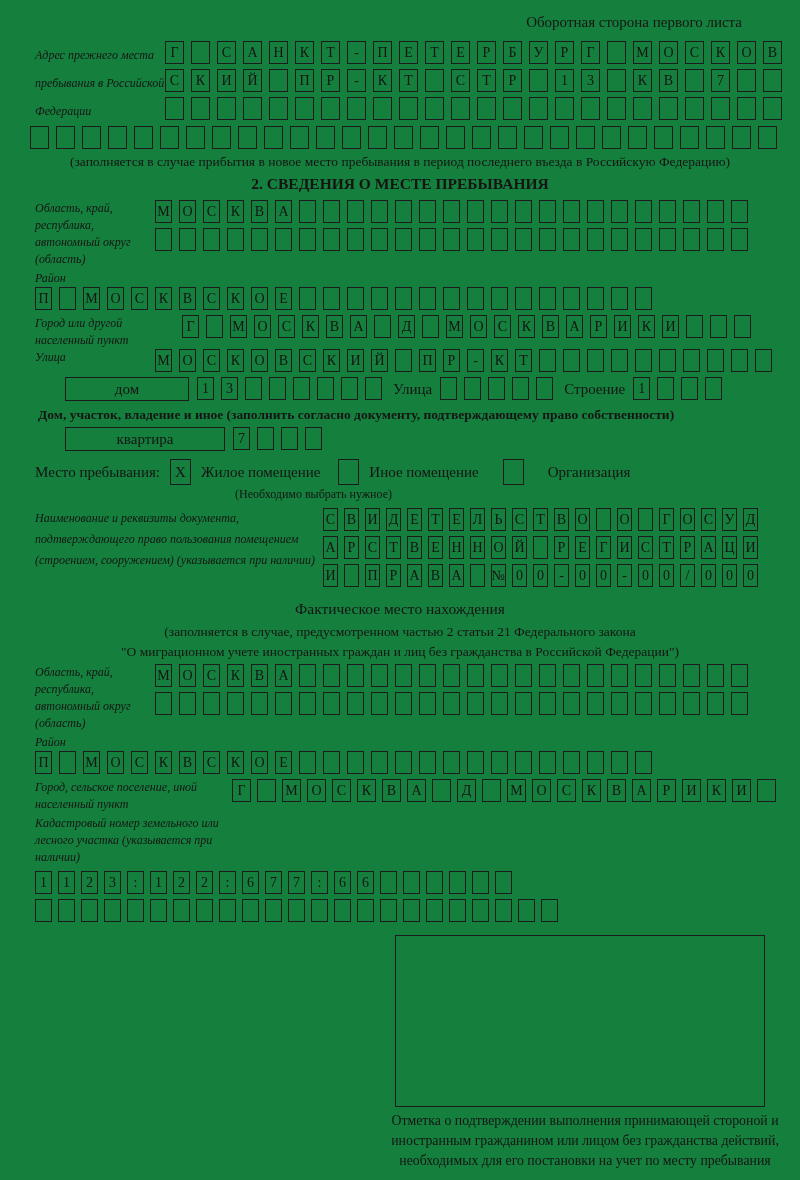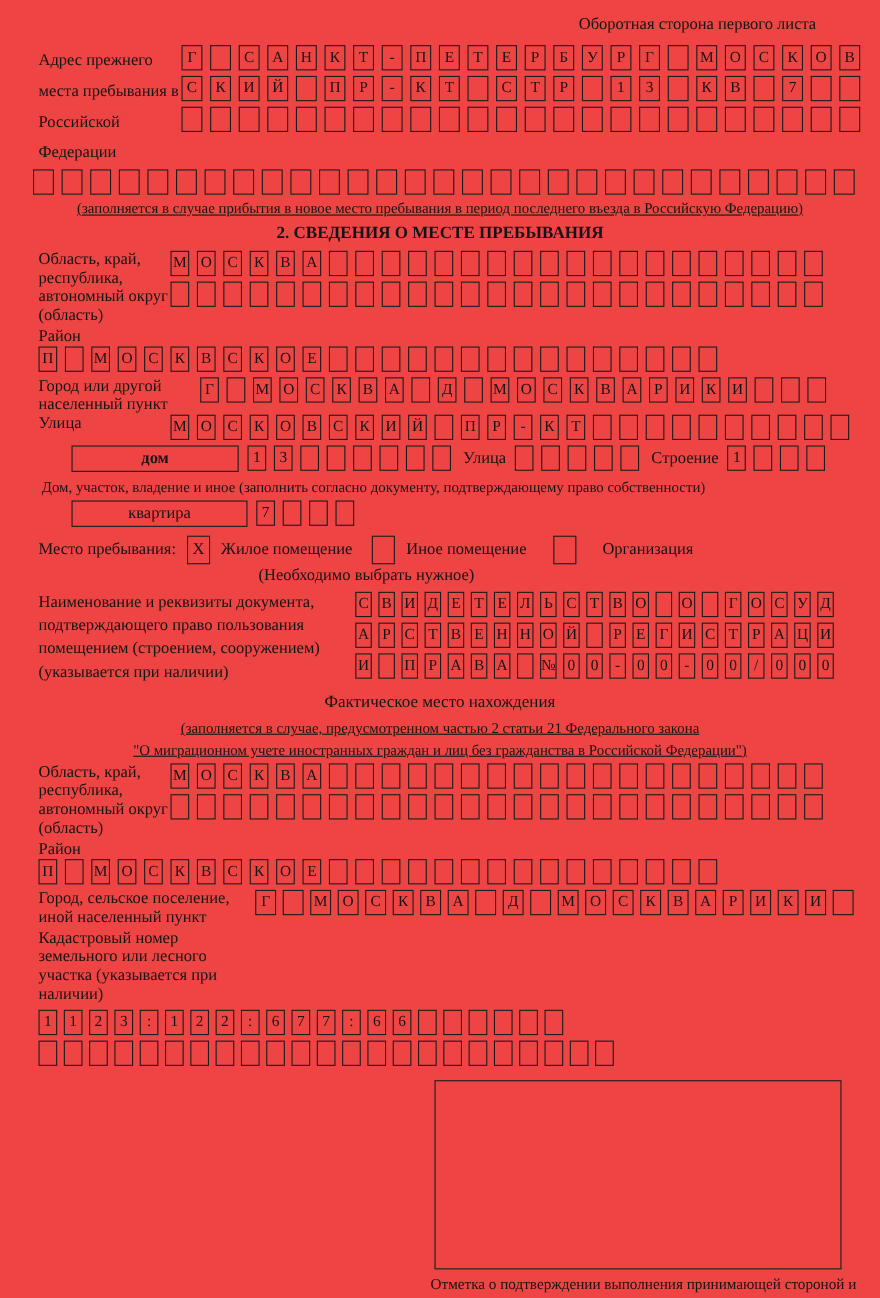--- a/index.html
+++ b/index.html
@@ -1,63 +1,63 @@
 <!DOCTYPE html>
 <html><head>
 <meta charset="utf-8">
 <style>
   * { box-sizing: border-box; margin: 0; padding: 0; }
   html, body { background: #ffffff; }
   .page {
     width: 800px; height: 1180px; position: relative; overflow: hidden;
-    background: #ef4444; color: #141414;
+    background: #15803d; color: #141414;
     font-family: "Liberation Serif", "DejaVu Serif", serif;
     font-size: 15px; padding-top: 14px;
   }
   .header-note { text-align: right; padding-right: 58px; font-size: 15px; }
   .cellrow { display: flex; margin-bottom: 5px; }
   .cellrow .cell {
     width: 17px; height: 23px; border: 1.5px solid #1c1c1c; margin-right: 7px;
     display: inline-flex; align-items: center; justify-content: center;
     font-size: 14px; line-height: 1; flex: 0 0 auto;
   }
   .cellrow.wide .cell { width: 19px; }
   .cellrow.doc .cell { width: 15px; margin-right: 6px; }
   .cellrow.kad .cell { margin-right: 6px; }
   .cellrow.gorod2 .cell { width: 19px; margin-right: 6px; }
   .flexrow { display: flex; align-items: flex-start; margin-left: 35px; }
-  .rowlabel { flex: 0 0 auto; font-size: 15px; line-height: 17px; }
+  .rowlabel { flex: 0 0 auto; font-size: 12px; line-height: 17px; font-style: italic; }
   .block1-label { width: 130px; line-height: 28px; }
   .w120 { width: 120px; }
   .w147 { width: 147px; }
   .w288 { width: 288px; line-height: 21px; }
   .w197 { width: 197px; }
   .w190 { width: 190px; }
   .fullrow-wrap { margin-left: 30px; margin-top: 1px; }
   .caption { font-size: 13.5px; }
-  .caption.center { text-align: center; margin: 1px 0 4px; text-decoration: underline; }
-  .caption.left { margin: 0 0 4px 38px; }
+  .caption.center { text-align: center; margin: 1px 0 4px; }
+  .caption.left { margin: 0 0 4px 38px; font-weight: bold; }
   .section-title { font-weight: bold; text-align: center; font-size: 15.5px; margin: 5px 0 7px; }
   .fact-title { font-weight: normal; text-align: center; font-size: 15.5px; margin: 8px 0 6px; }
   .field-box {
     border: 1.5px solid #1c1c1c; height: 24px; display: inline-flex;
     align-items: center; justify-content: center; font-size: 15px;
     margin-right: 8px; flex: 0 0 auto;
   }
-  .dom-box { width: 152px; font-weight: bold; }
+  .dom-box { width: 124px; }
   .kvartira-box { width: 160px; }
   .inline-gap { margin: 0 8px 0 4px; line-height: 24px; }
   .domrow { margin-left: 65px; display: flex; align-items: flex-start; margin-bottom: 2px; }
   .mesto-row { display: flex; align-items: center; margin: 4px 0 2px 35px; }
   .checkbox {
     width: 21px; height: 26px; border: 1.5px solid #1c1c1c; display: inline-flex;
     align-items: center; justify-content: center; font-size: 15px; margin: 0 10px;
     flex: 0 0 auto;
   }
-  .mesto-note { margin-left: 235px; font-size: 15px; margin-bottom: 6px; }
+  .mesto-note { margin-left: 235px; font-size: 12px; margin-bottom: 6px; }
   .mark-box { margin: 8px 0 4px 395px; width: 370px; height: 172px; border: 1.5px solid #1c1c1c; }
   .mark-caption { width: 440px; margin-left: 365px; text-align: center; font-size: 13.8px; line-height: 1.45; }
   .mt2 { margin-top: 2px; flex-direction: column; }
   .mt4 { margin-top: 4px; }
 </style>
 </head>
 <body>
 
 <div class="page">
 

